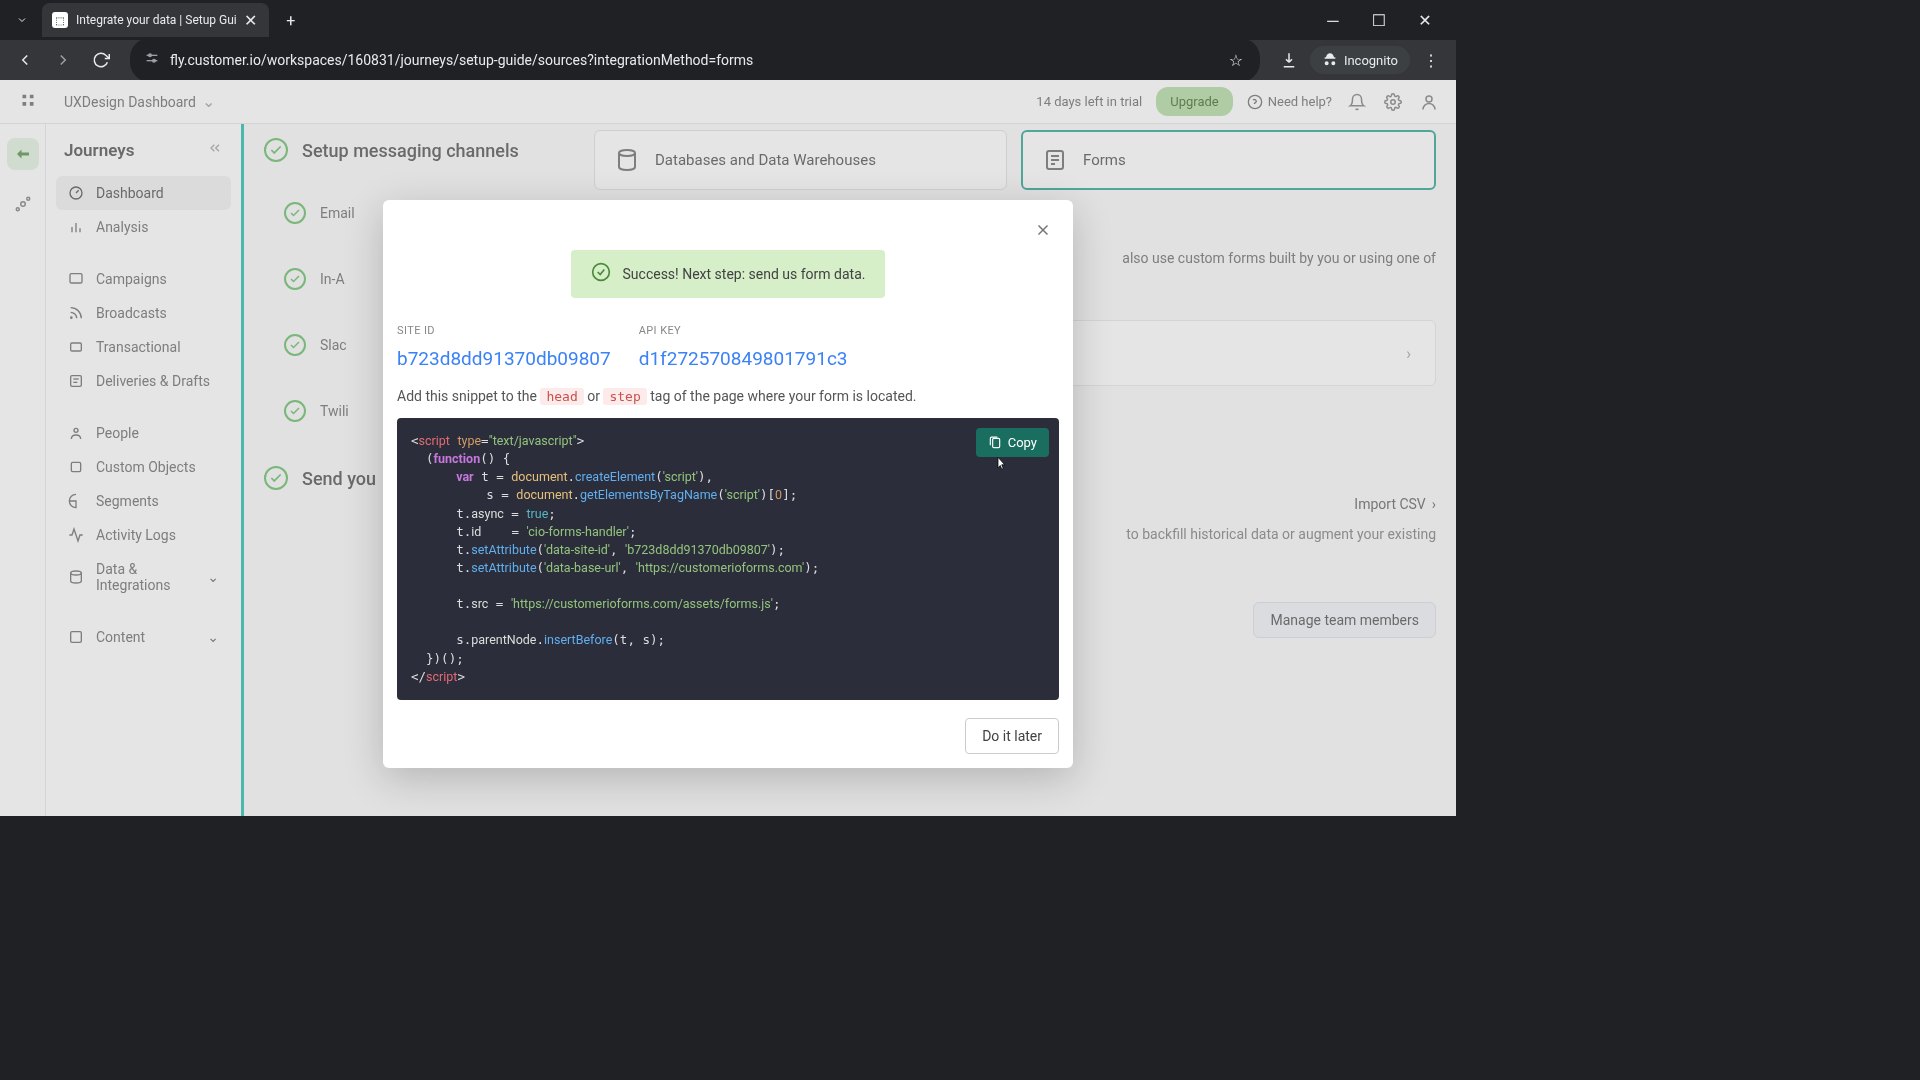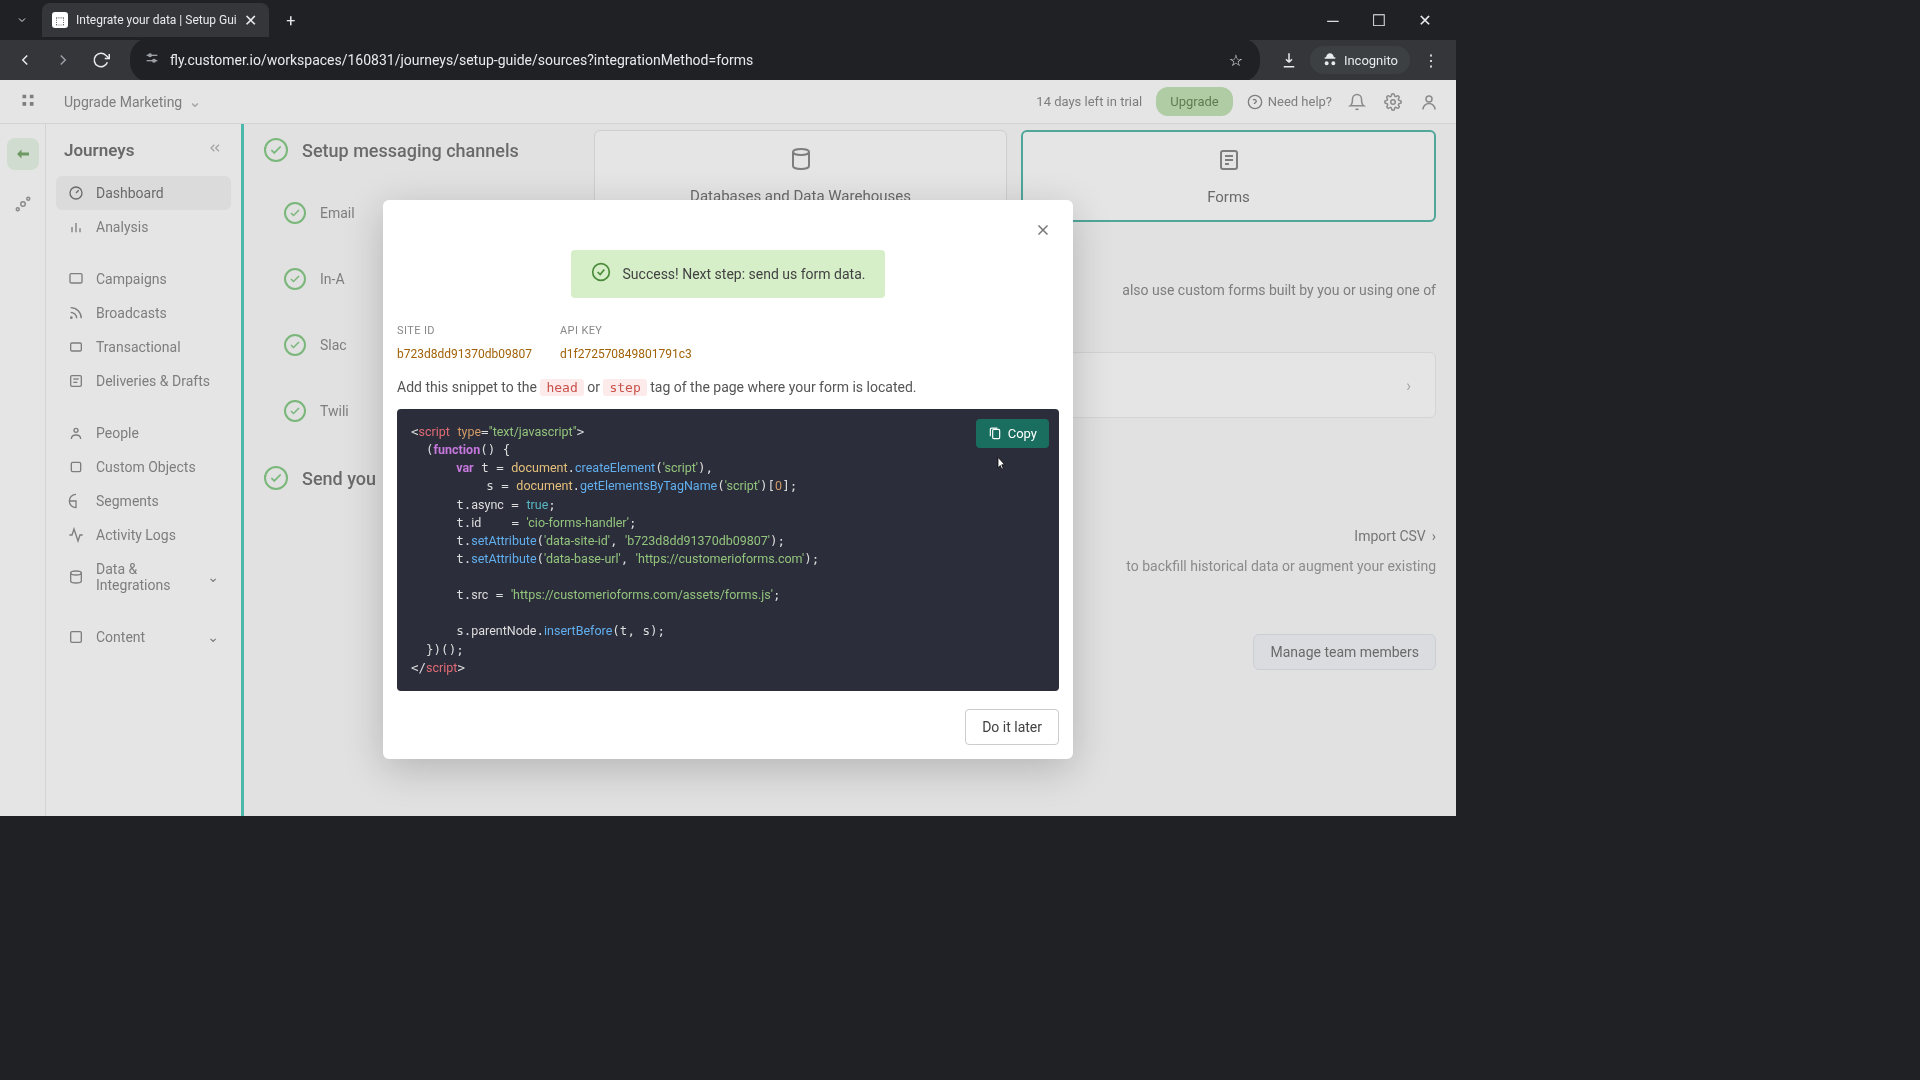--- a/index.html
+++ b/index.html
@@ -51,42 +51,42 @@
 .side-item.active { background:#f0f0f0; color:#424242; }
 .side-item svg { flex-shrink:0; }
 .side-gap { height:18px; }
 .side-item .chev { margin-left:auto; }
 
 .content { flex:1; background:#f9f9f9; padding:0 20px; position:relative; overflow:hidden; }
 .setup-row { display:flex; align-items:center; gap:14px; padding:8px 0; }
 .check-ring { width:24px; height:24px; border:2px solid #5bb85b; border-radius:50%; display:flex; align-items:center; justify-content:center; }
 .check-ring.small { width:22px; height:22px; }
 .setup-title { font-size:18px; color:#424242; font-weight:500; }
-.card-tile { border:1px solid #ddd; border-radius:6px; padding:14px 18px; display:flex; align-items:center; gap:14px; background:#fff;flex-direction:column; }
+.card-tile { border:1px solid #ddd; border-radius:6px; padding:14px 18px; display:flex; align-items:center; gap:14px; background:#fff; }
 .card-tile.selected { border:2px solid #1a9e8a; }
 .tile-icon { width:28px; height:28px; display:flex; align-items:center; justify-content:center; }
 .tile-label { font-size:15px; color:#424242; }
 .integ-row { display:flex; align-items:center; justify-content:space-between; border:1px solid #e5e5e5; border-radius:6px; background:#fff; padding:18px 24px; margin-bottom:10px; }
 .integ-left { display:flex; align-items:center; gap:18px; }
 .integ-name { font-weight:600; font-size:15px; color:#424242; }
 .link-btn { color:#555; font-size:14px; display:flex; align-items:center; gap:6px; }
 .manage-btn { background:#eef2f6; border:1px solid #d8dde3; padding:9px 16px; border-radius:6px; font-size:14px; color:#424242; }
 
 
 .modal-backdrop { position:absolute; inset:0; background:rgba(180,180,180,0.35); display:flex; align-items:flex-start; justify-content:center; }
 .modal { width:690px; background:#fff; border-radius:6px; margin-top:120px; position:relative; box-shadow:0 10px 40px rgba(0,0,0,0.2); max-height:570px; display:flex; flex-direction:column; }
 .modal-close { position:absolute; top:16px; right:16px; width:28px; height:28px; display:flex; align-items:center; justify-content:center; color:#757575; cursor:pointer; }
 .toast { background:#d6efc9; border-radius:4px; padding:12px 20px; display:inline-flex; align-items:center; gap:12px; margin:50px auto 0; }
 .toast-icon { color:#4a8a3a; }
 .toast-text { color:#424242; font-size:14px; }
 .modal-scroll { overflow-y:auto; padding:0 14px 14px; flex:1; position:relative; }
 .kv-row { display:flex; gap:28px; margin:26px 0 18px; }
 .kv { }
 .kv-label { font-size:11px; letter-spacing:0.4px; color:#888; margin-bottom:10px; }
-.kv-val { font-size:12px; color:#a16207; }
+.kv-val { font-size:19px; color:#3b82f6; }
 .instruct { font-size:14px; color:#555; margin-bottom:14px; }
 .inline-code { background:#fdeaea; color:#c9524c; padding:1px 6px; border-radius:3px; font-family:monospace; font-size:13px; }
 .code-block { background:#2b2d3a; border-radius:4px; padding:14px; position:relative; font-family:Consolas,Monaco,monospace; font-size:12.5px; line-height:1.45; color:#ddd; overflow:auto; }
 .copy-btn { position:absolute; top:10px; right:10px; background:#1a6e5f; color:#fff; border:none; padding:7px 12px; border-radius:4px; display:flex; align-items:center; gap:6px; font-size:13px; cursor:pointer; }
 .c-tag { color:#e06b74; }
 .c-attr { color:#d19a66; }
 .c-str { color:#93c47d; }
 .c-kw { color:#c678dd;font-weight:bold; }
 .c-var { color:#e5c07b; }
 .c-fn { color:#61afef; }
@@ -162,21 +162,21 @@
   <div class="icon-btn act">⋮</div>
 </div>
 
 <div class="app">
   <div class="topbar">
     <div class="logo">
         <svg width="22" height="22" viewBox="0 0 24 24" fill="currentColor">
           <path d="M6 4h4v4H6zM14 4h4v4h-4zM6 12h4v4H6zM14 12h4v4h-4z"></path>
         </svg>
       </div>
-    <span class="workspace">Upgrade Marketing</span>
+    <span class="workspace">UXDesign Dashboard</span>
     <span class="ws-drop">⌄</span>
     <div class="topbar-right">
       <span class="trial">14 days left in trial</span>
       <button class="upgrade">Upgrade</button>
       <div class="help">
         <svg width="16" height="16" viewBox="0 0 24 24" fill="none" stroke="currentColor" stroke-width="2">
             <circle cx="12" cy="12" r="10"></circle>
             <path d="M9 9a3 3 0 015 2c0 2-3 2-3 4m0 3h.01"></path>
           </svg>
         <span>Need help?</span>

